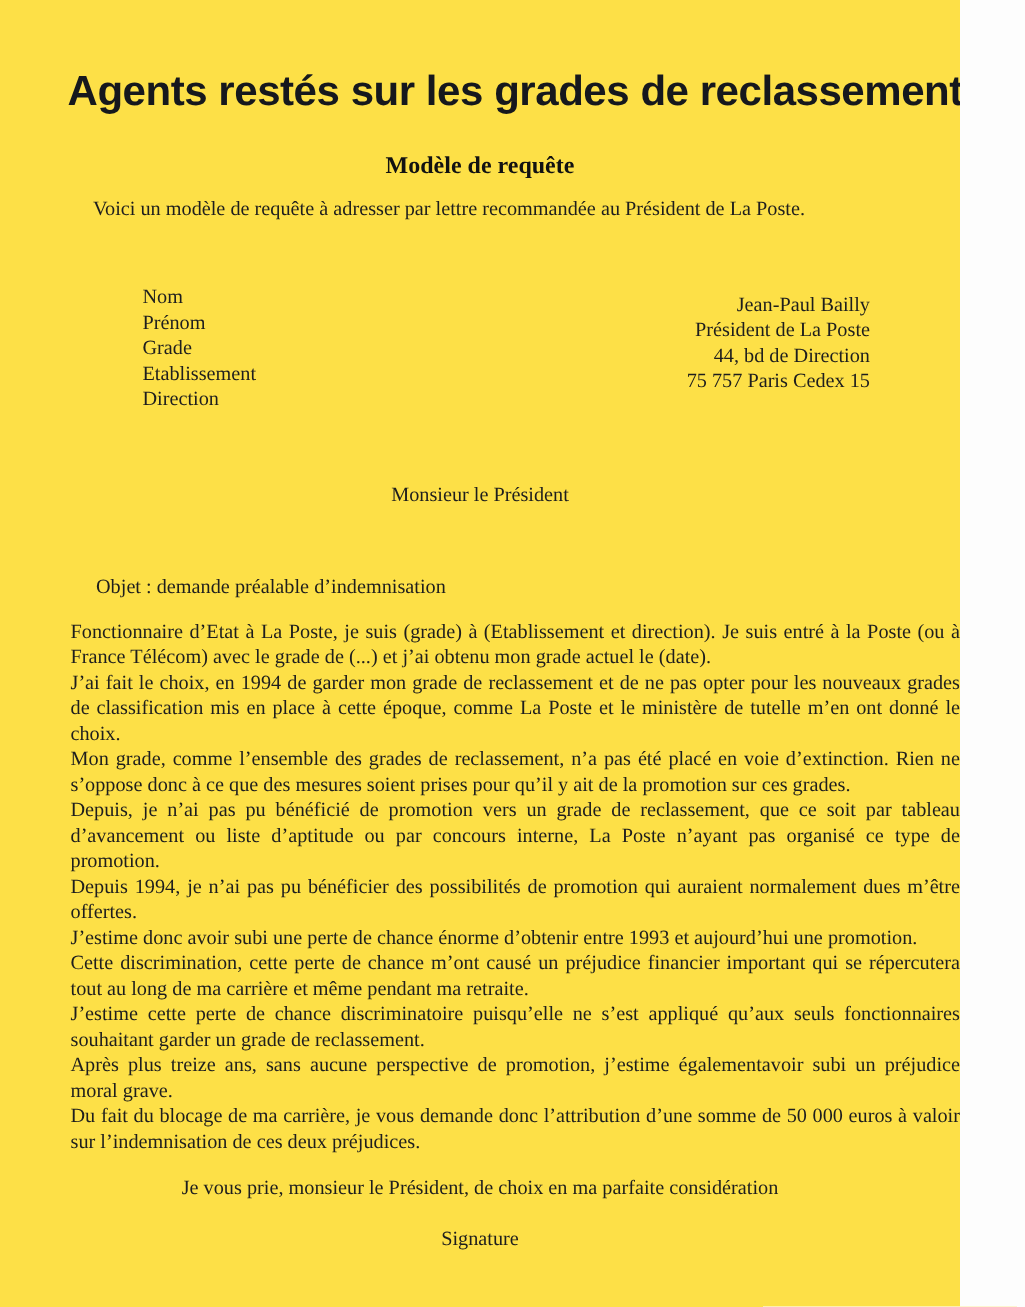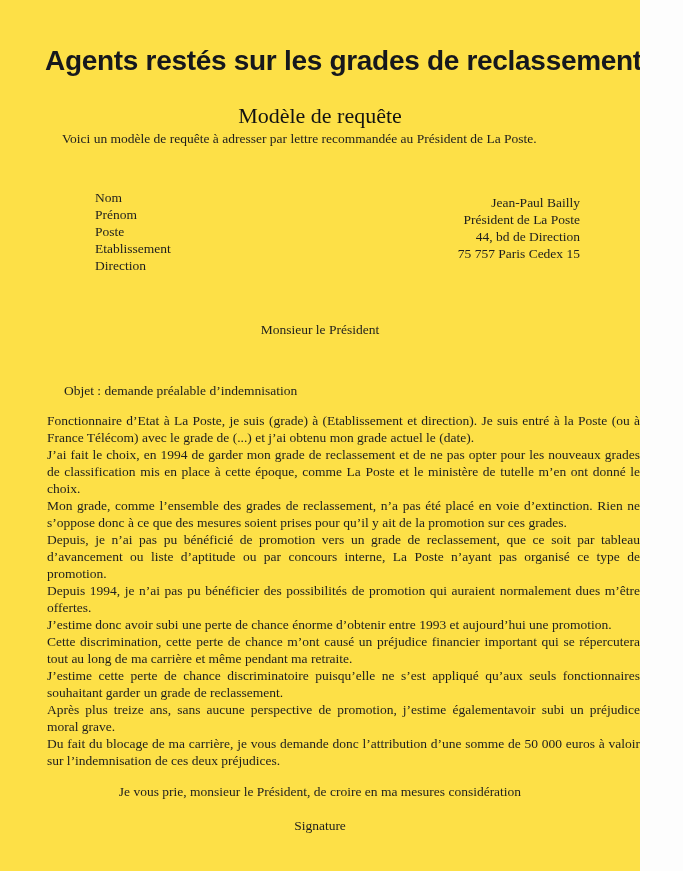--- a/index.html
+++ b/index.html
@@ -28,22 +28,22 @@
     letter-spacing: -0.3px;
     color: #16181d;
     white-space: nowrap;
   }
   .letter-title {
     position: absolute;
     left: 0;
     right: 0;
     top: 83px;
     text-align: center;
-    font-weight: normal;
-    font-size: 22px;
+    font-weight: bold;
+    font-size: 16px;
     line-height: 30px;
     color: #121212;
   }
   .intro-text {
     position: absolute;
     left: 62px;
     top: 130px;
     font-size: 13.5px;
     line-height: 17px;
   }
@@ -128,21 +128,21 @@
 
   <h1 class="page-title">Agents restés sur les grades de reclassement</h1>
 
   <h2 class="letter-title">Modèle de requête</h2>
 
   <div class="intro-text">Voici un modèle de requête à adresser par lettre recommandée au Président de La Poste.</div>
 
   <div class="sender-block">
     <div>Nom</div>
     <div>Prénom</div>
-    <div>Poste</div>
+    <div>Grade</div>
     <div>Etablissement</div>
     <div>Direction</div>
   </div>
 
   <div class="recipient-block">
     <div>Jean-Paul Bailly</div>
     <div>Président de La Poste</div>
     <div>44, bd de Direction</div>
     <div>75 757 Paris Cedex 15</div>
   </div>
@@ -157,19 +157,19 @@
     <p>Mon grade, comme l’ensemble des grades de reclassement, n’a pas été placé en voie d’extinction. Rien ne s’oppose donc à ce que des mesures soient prises pour qu’il y ait de la promotion sur ces grades.</p>
     <p>Depuis, je n’ai pas pu bénéficié de promotion vers un grade de reclassement, que ce soit par tableau d’avancement ou liste d’aptitude ou par concours interne, La Poste n’ayant pas organisé ce type de promotion.</p>
     <p>Depuis 1994, je n’ai pas pu bénéficier des possibilités de promotion qui auraient normalement dues m’être offertes.</p>
     <p>J’estime donc avoir subi une perte de chance énorme d’obtenir entre 1993 et aujourd’hui une promotion.</p>
     <p>Cette discrimination, cette perte de chance m’ont causé un préjudice financier important qui se répercutera tout au long de ma carrière et même pendant ma retraite.</p>
     <p>J’estime cette perte de chance discriminatoire puisqu’elle ne s’est appliqué qu’aux seuls fonctionnaires souhaitant garder un grade de reclassement.</p>
     <p>Après plus treize ans, sans aucune perspective de promotion, j’estime égalementavoir subi un préjudice moral grave.</p>
     <p>Du fait du blocage de ma carrière, je vous demande donc l’attribution d’une somme de 50 000 euros à valoir sur l’indemnisation de ces deux préjudices.</p>
   </div>
 
-  <div class="closing-formula">Je vous prie, monsieur le Président, de croire en ma mesures considération</div>
+  <div class="closing-formula">Je vous prie, monsieur le Président, de choix en ma parfaite considération</div>
 
   <div class="signature-label">Signature</div>
 
   <div class="stray-dot"></div>
 
 </div>
 
 </body></html>

